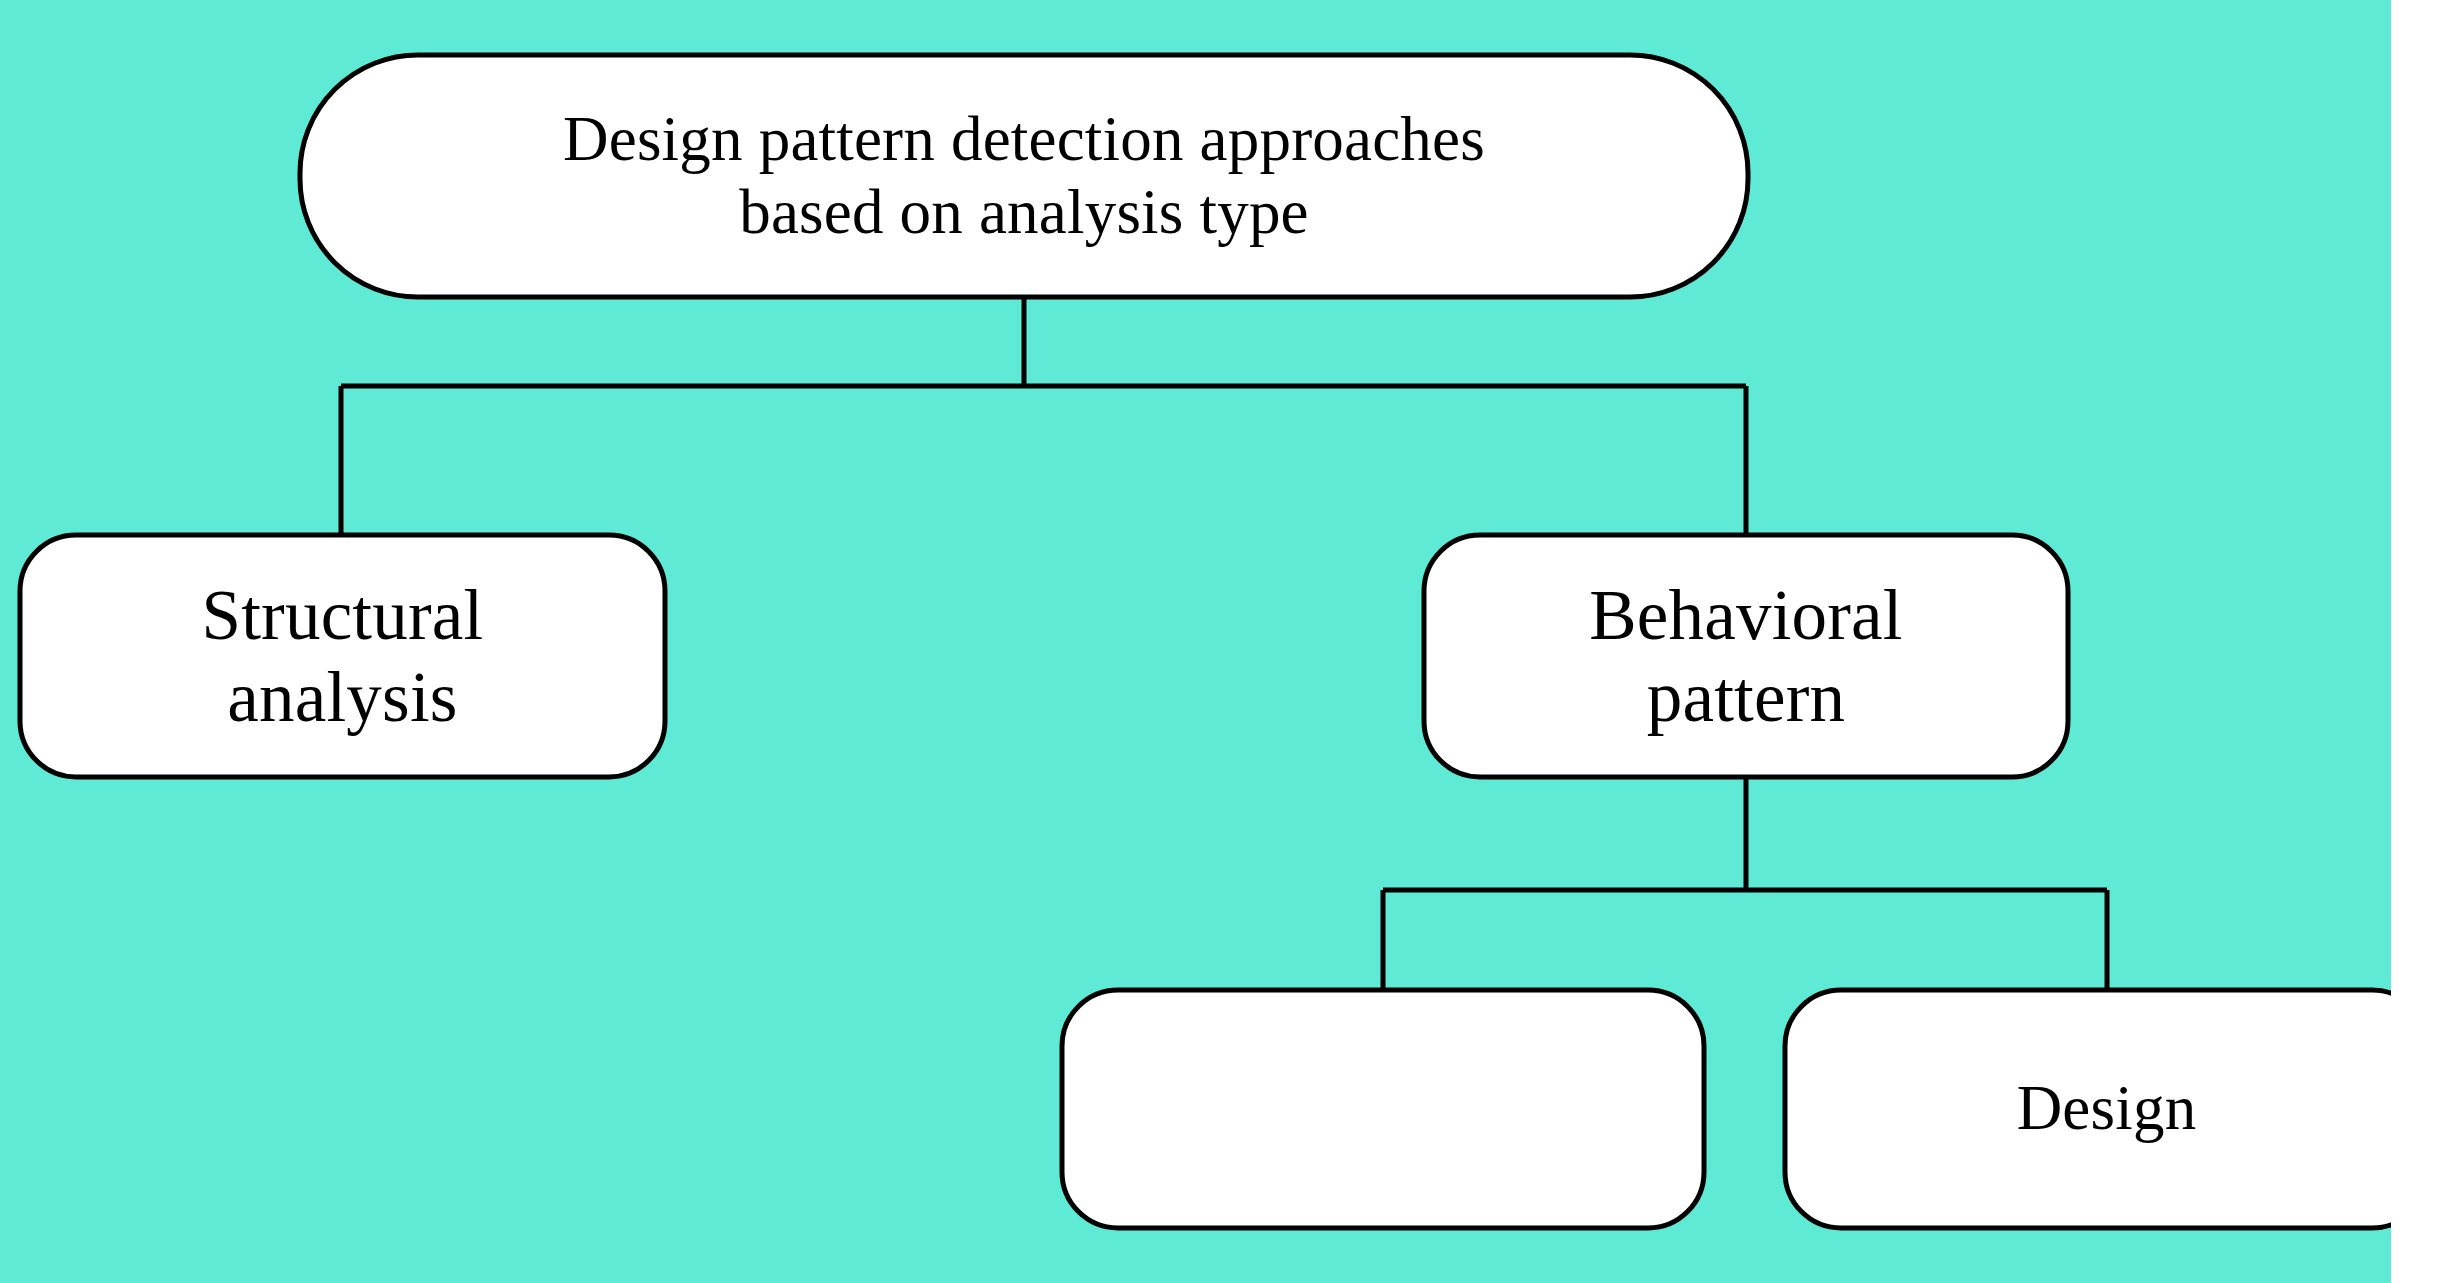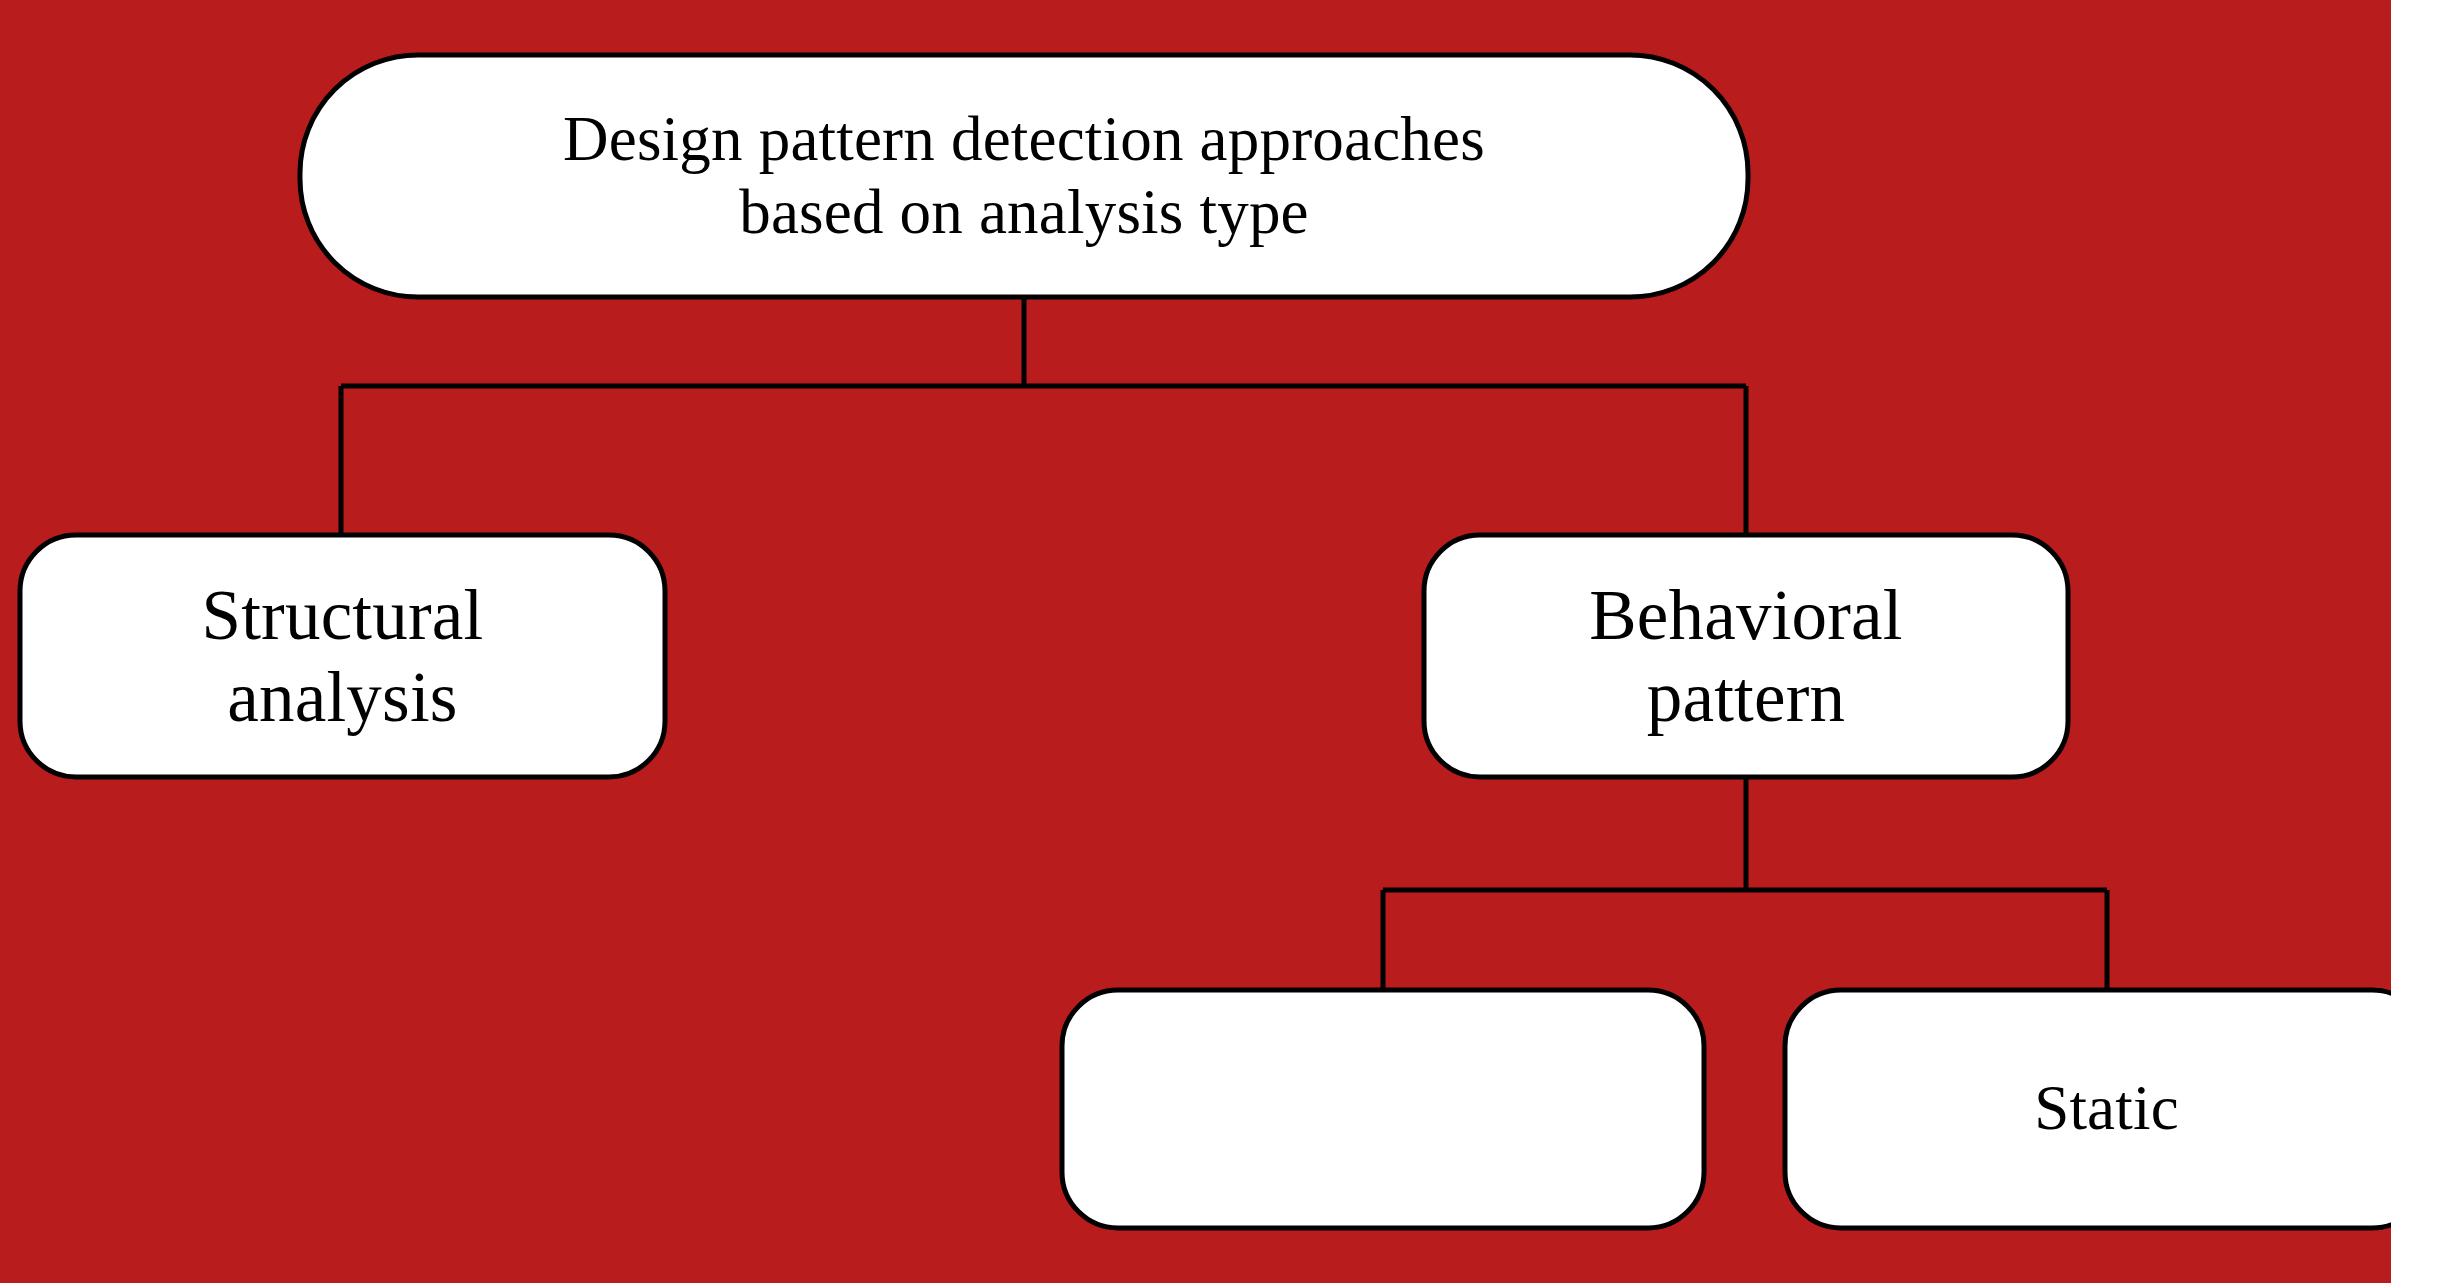--- a/index.html
+++ b/index.html
@@ -5,21 +5,21 @@
 <style>
   html, body {
     margin: 0;
     padding: 0;
     background: #ffffff;
   }
   #diagram-root {
     position: relative;
     width: 2391px;
     height: 1283px;
-    background: #b91c1c;
+    background: #5eead4;
     overflow: hidden;
     font-family: "Liberation Serif", "DejaVu Serif", serif;
   }
   #diagram-svg {
     position: absolute;
     left: 0;
     top: 0;
     width: 2453px;
     height: 1283px;
     display: block;
@@ -79,15 +79,15 @@
   <div class="node-label node-root-label" style="left:300px; top:55px; width:1448px; height:242px;">Design pattern detection approaches
 based on analysis type</div>
 
   <div class="node-label node-branch-label" style="left:20px; top:535px; width:645px; height:242px;">Structural
 analysis</div>
 
   <div class="node-label node-branch-label" style="left:1424px; top:535px; width:644px; height:242px;">Behavioral
 pattern</div>
 
 
-  <div class="node-label node-leaf-label" style="left:1785px; top:990px; width:643px; height:238px;">Static</div>
+  <div class="node-label node-leaf-label" style="left:1785px; top:990px; width:643px; height:238px;">Design</div>
 
 </div>
 
 </body></html>

